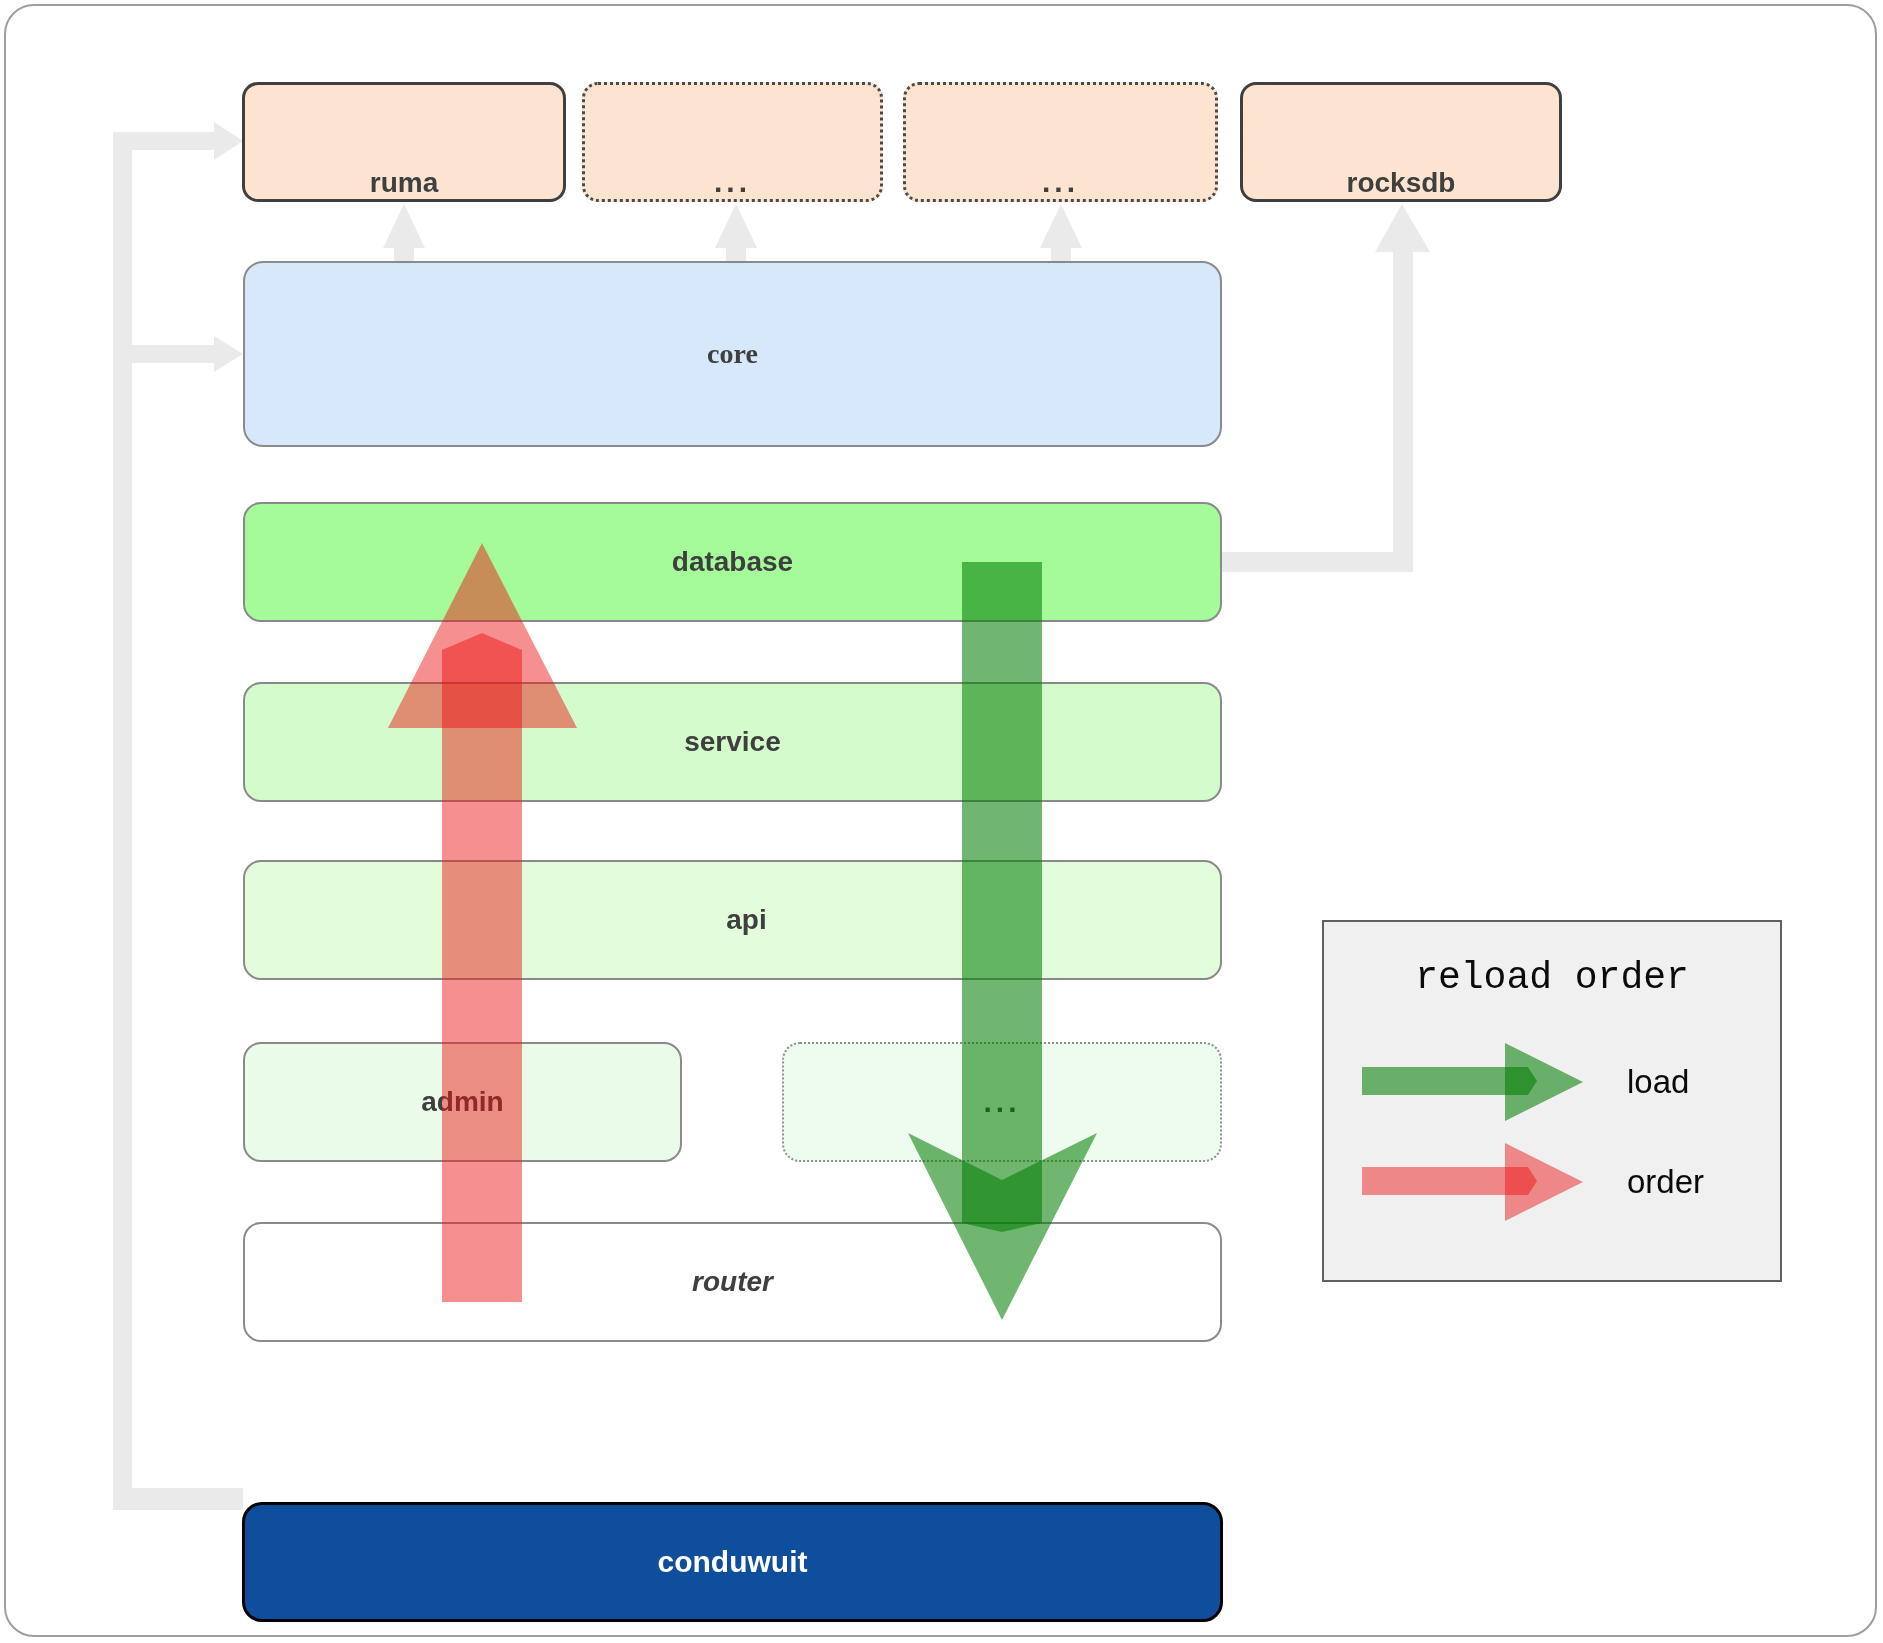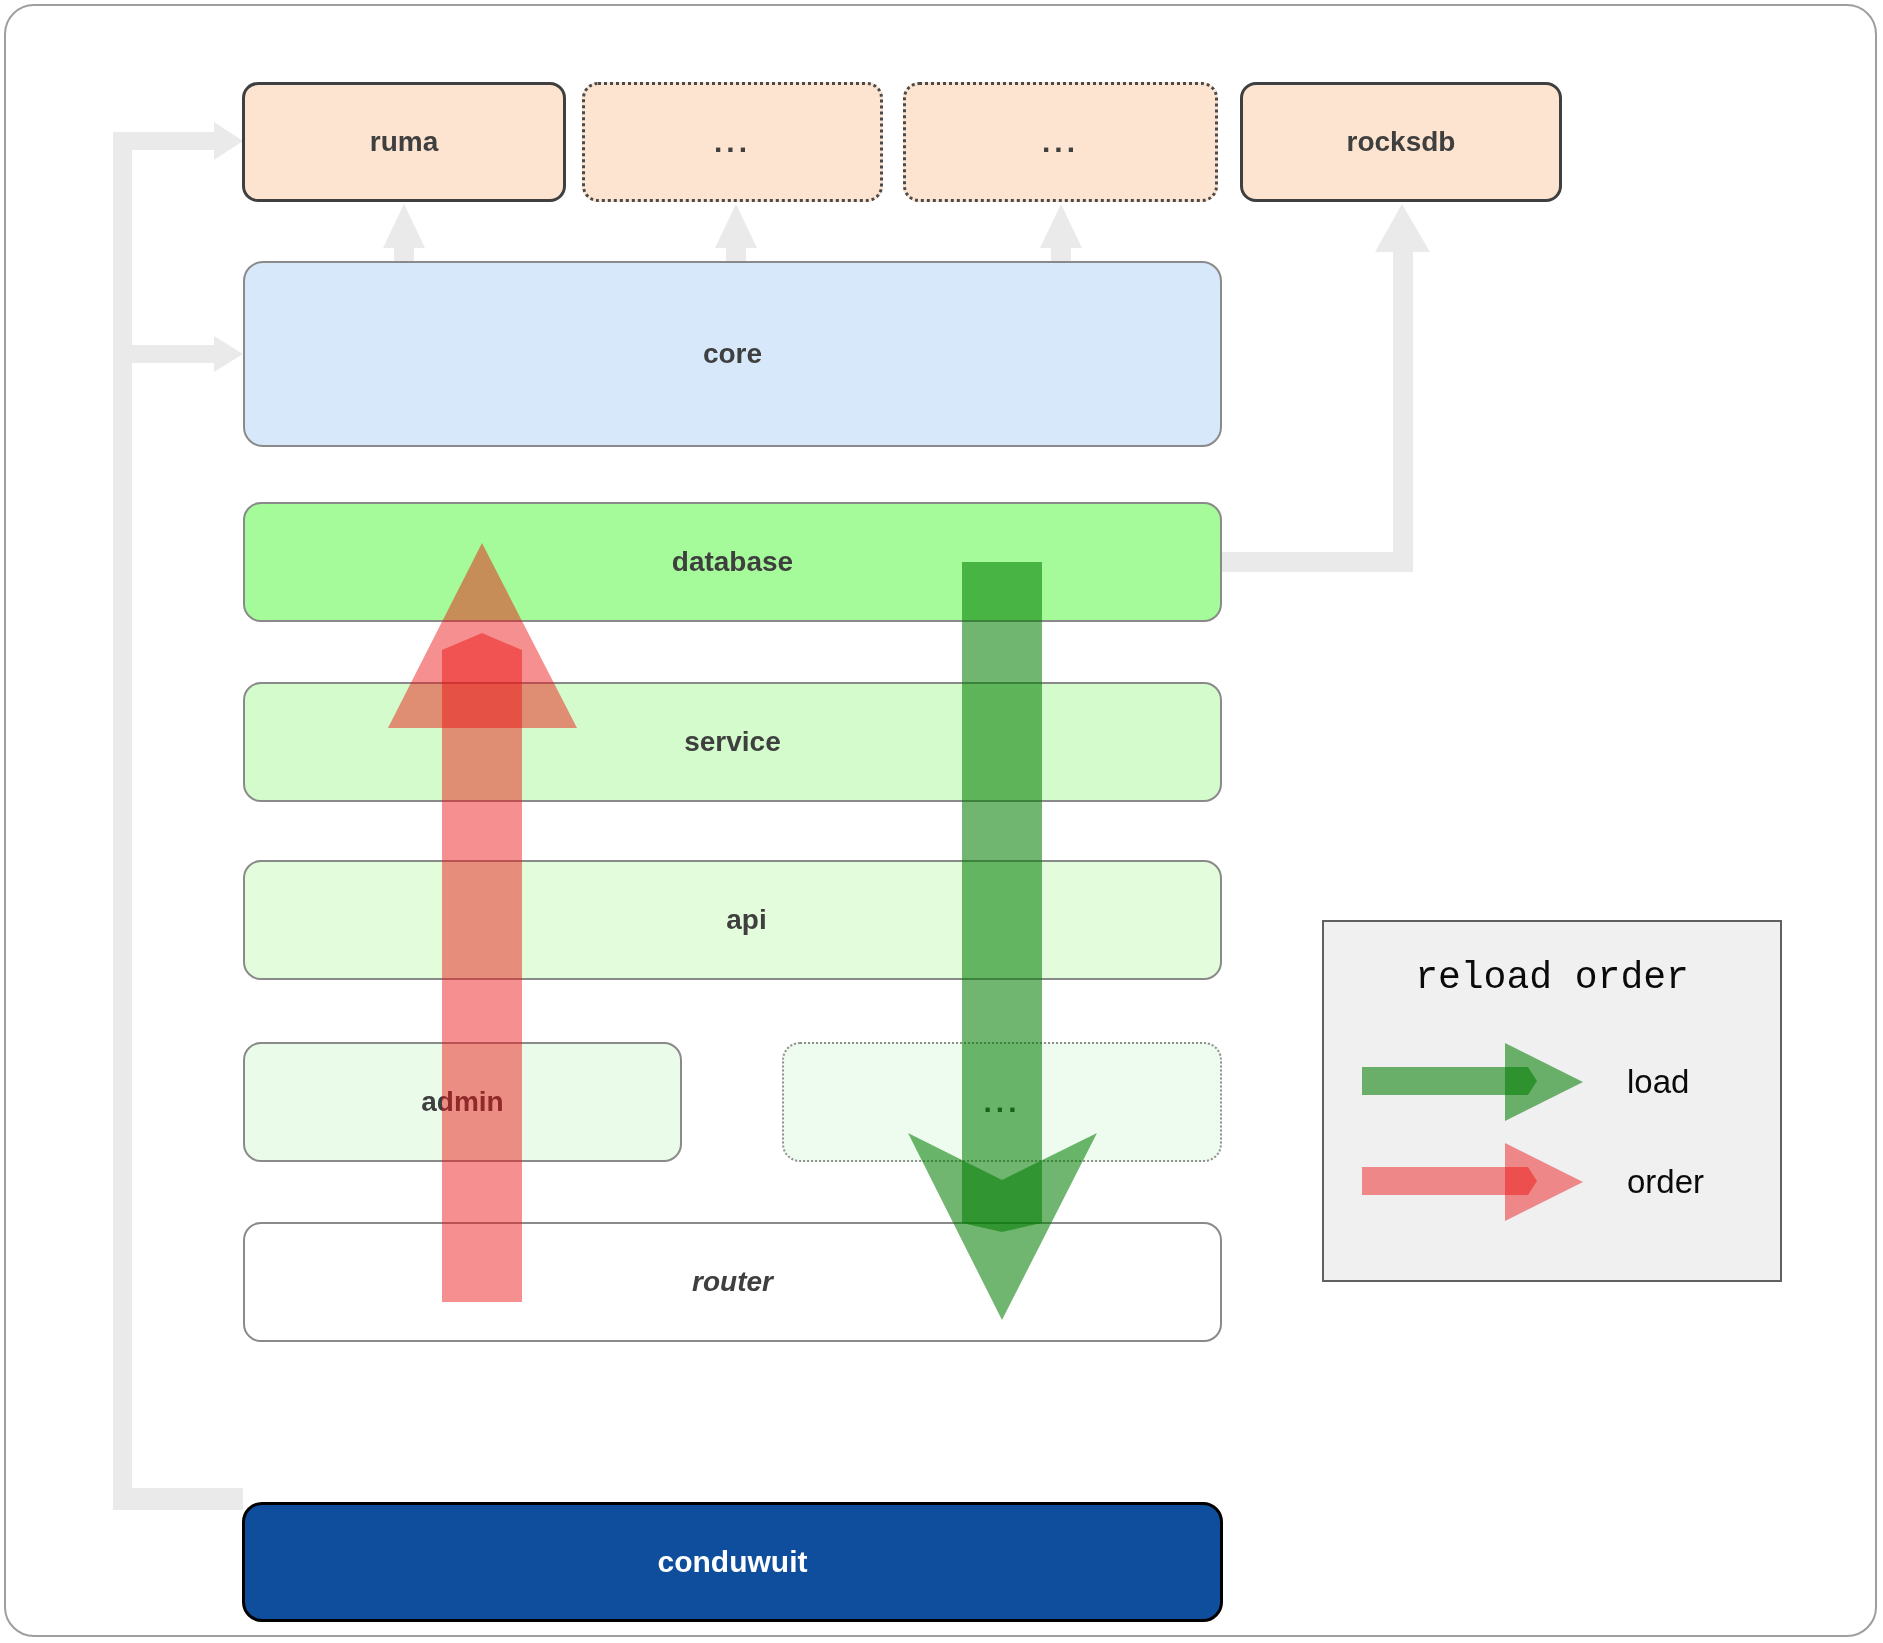--- a/index.html
+++ b/index.html
@@ -26,28 +26,29 @@
     box-sizing:border-box;
     font-size:28px;font-weight:600;
     color:var(--label-color);
     z-index:1;
     border-radius:18px;
   }
   .module{
     background:var(--module-fill);
     border:3px solid var(--module-border);
     border-radius:16px;
+    align-items:flex-end;
   }
   .module.dotted{
     border:3px dotted #4a4a4a;
   }
   .layerbox{
     border:2px solid var(--box-border);
   }
-  .core{background:var(--core-fill);border-radius:20px;}
+  .core{background:var(--core-fill);border-radius:20px;font-family:Liberation Serif, serif;}
   .database{background:var(--database-fill);}
   .service{background:var(--service-fill);align-items:center;}
   .api{background:var(--api-fill);}
   .admin{background:var(--admin-fill);}
   .admin-etc{background:var(--admin-etc-fill);border:2px dotted #8f8f8f;}
   .router{background:var(--router-fill);font-style:italic;}
   .conduwuit{
     background:var(--conduwuit-fill);
     border:3px solid #000000;
     border-radius:20px;

